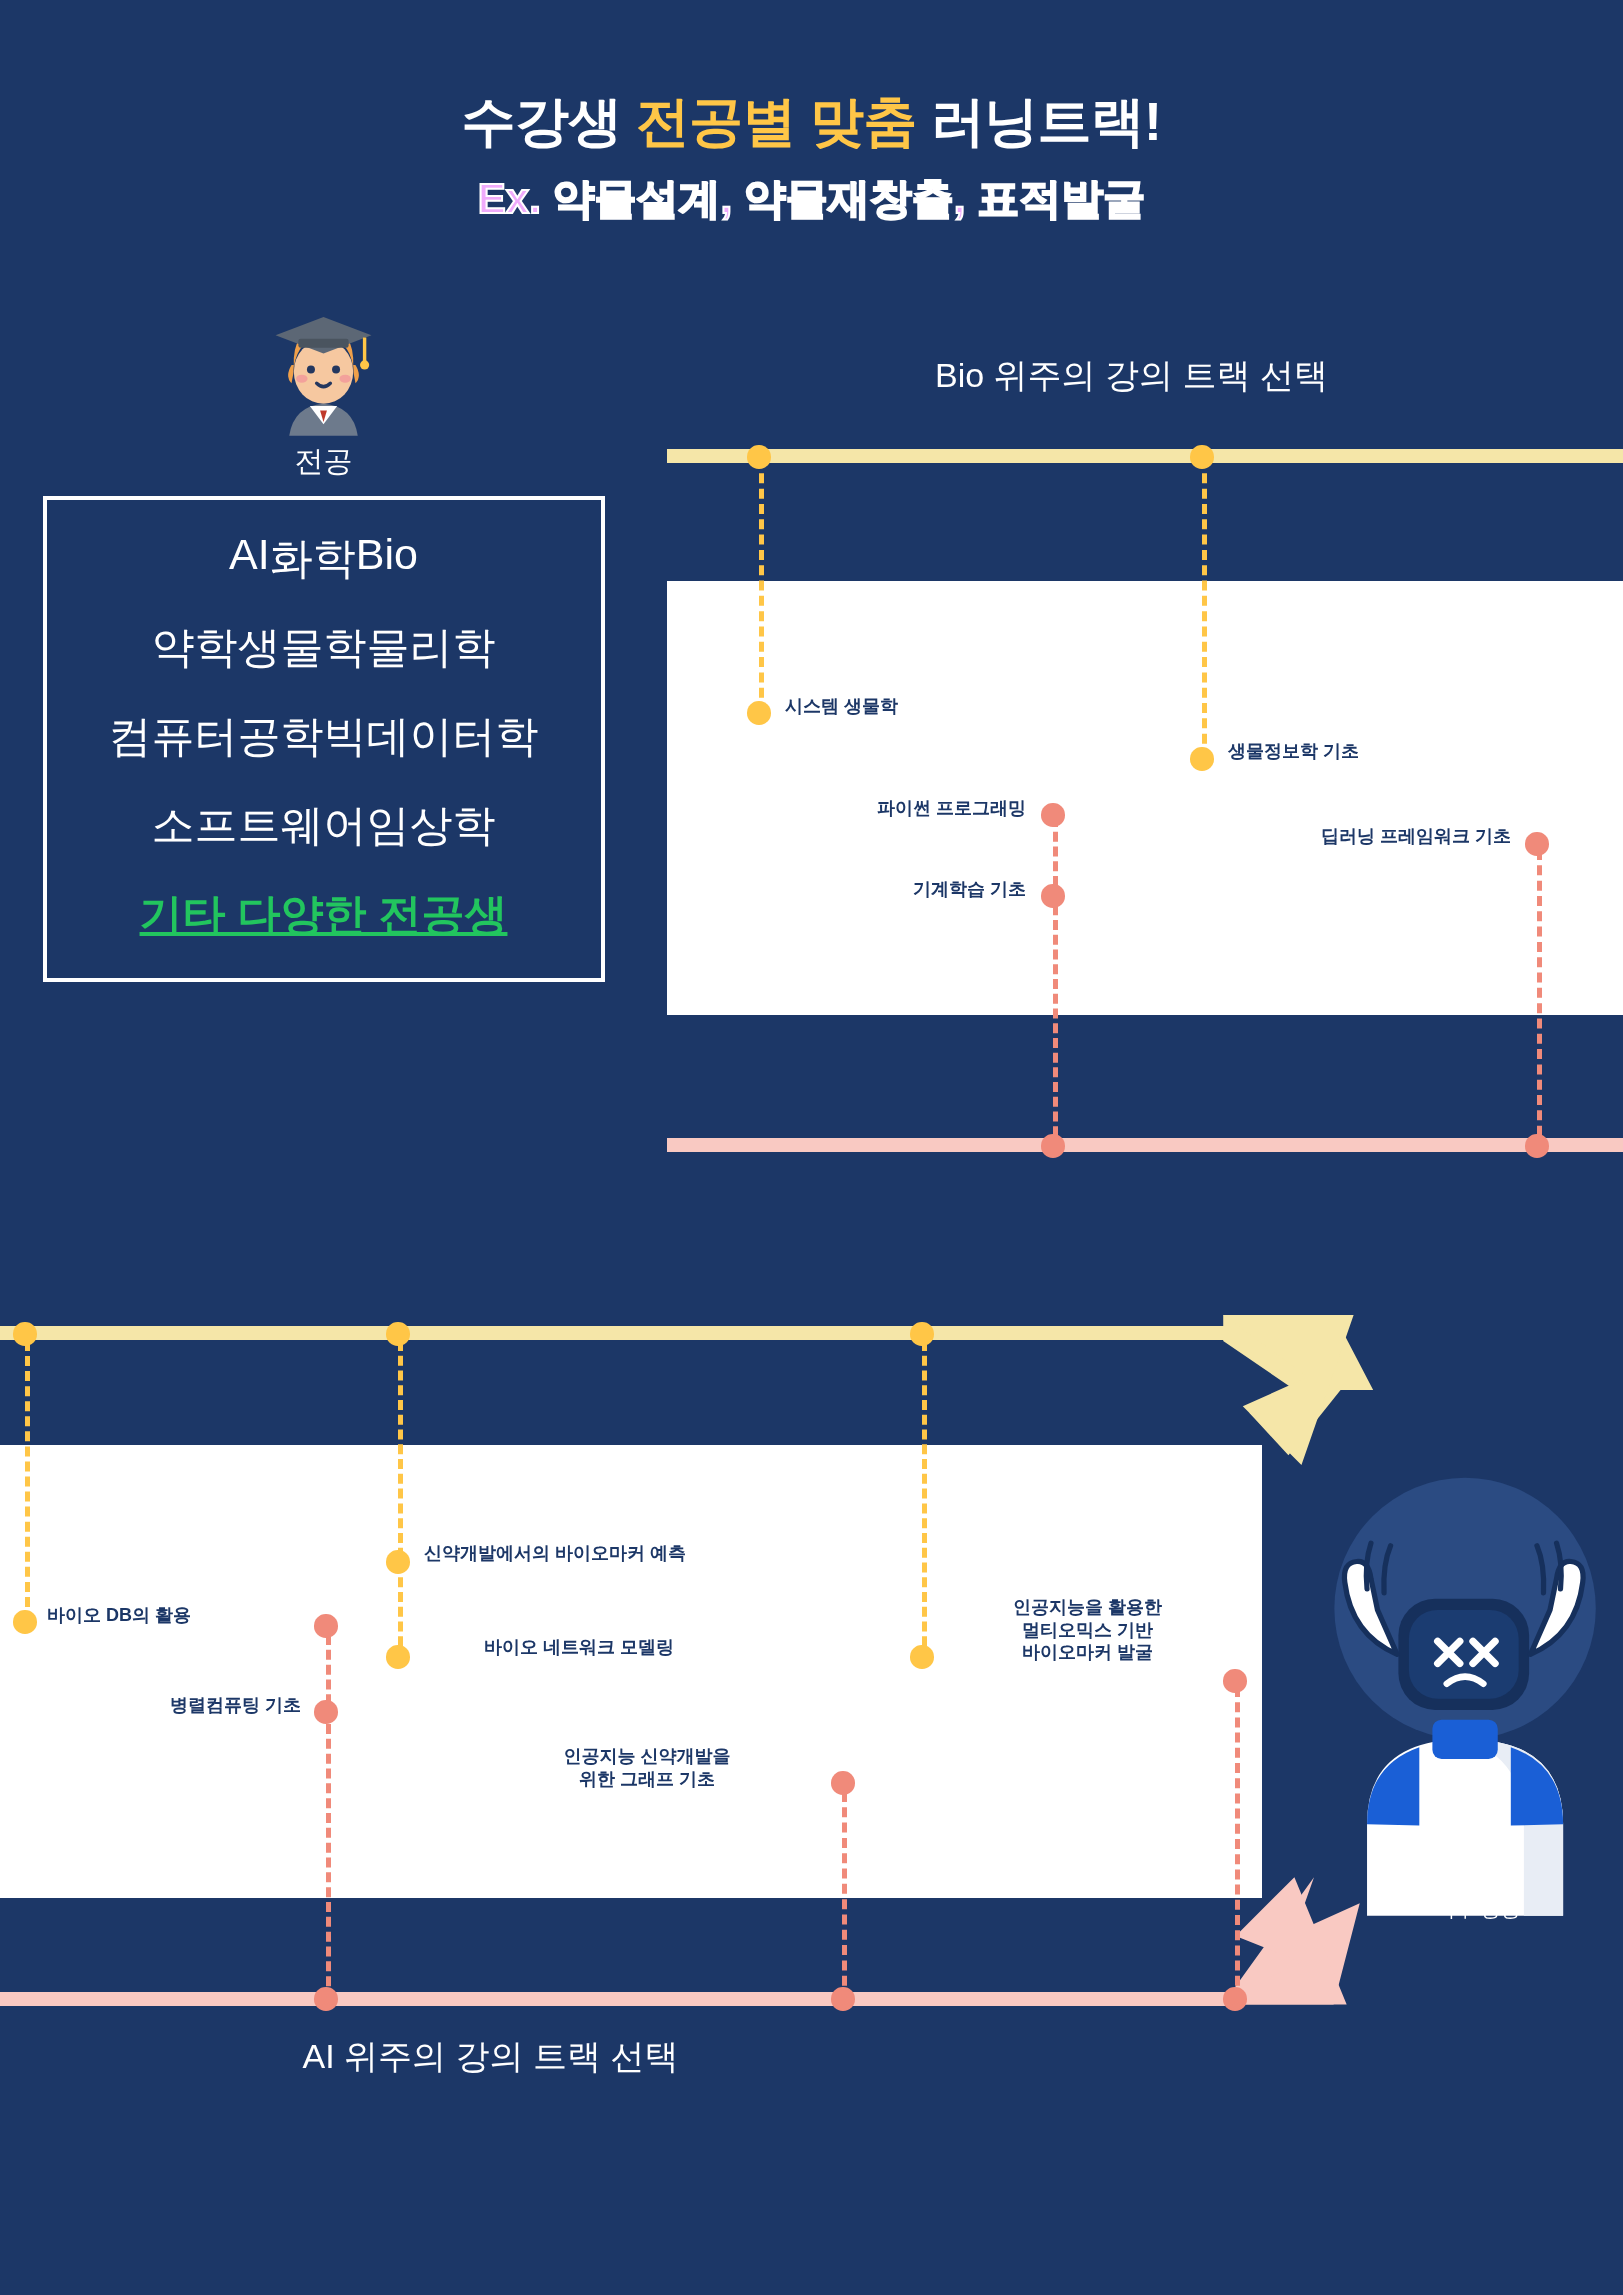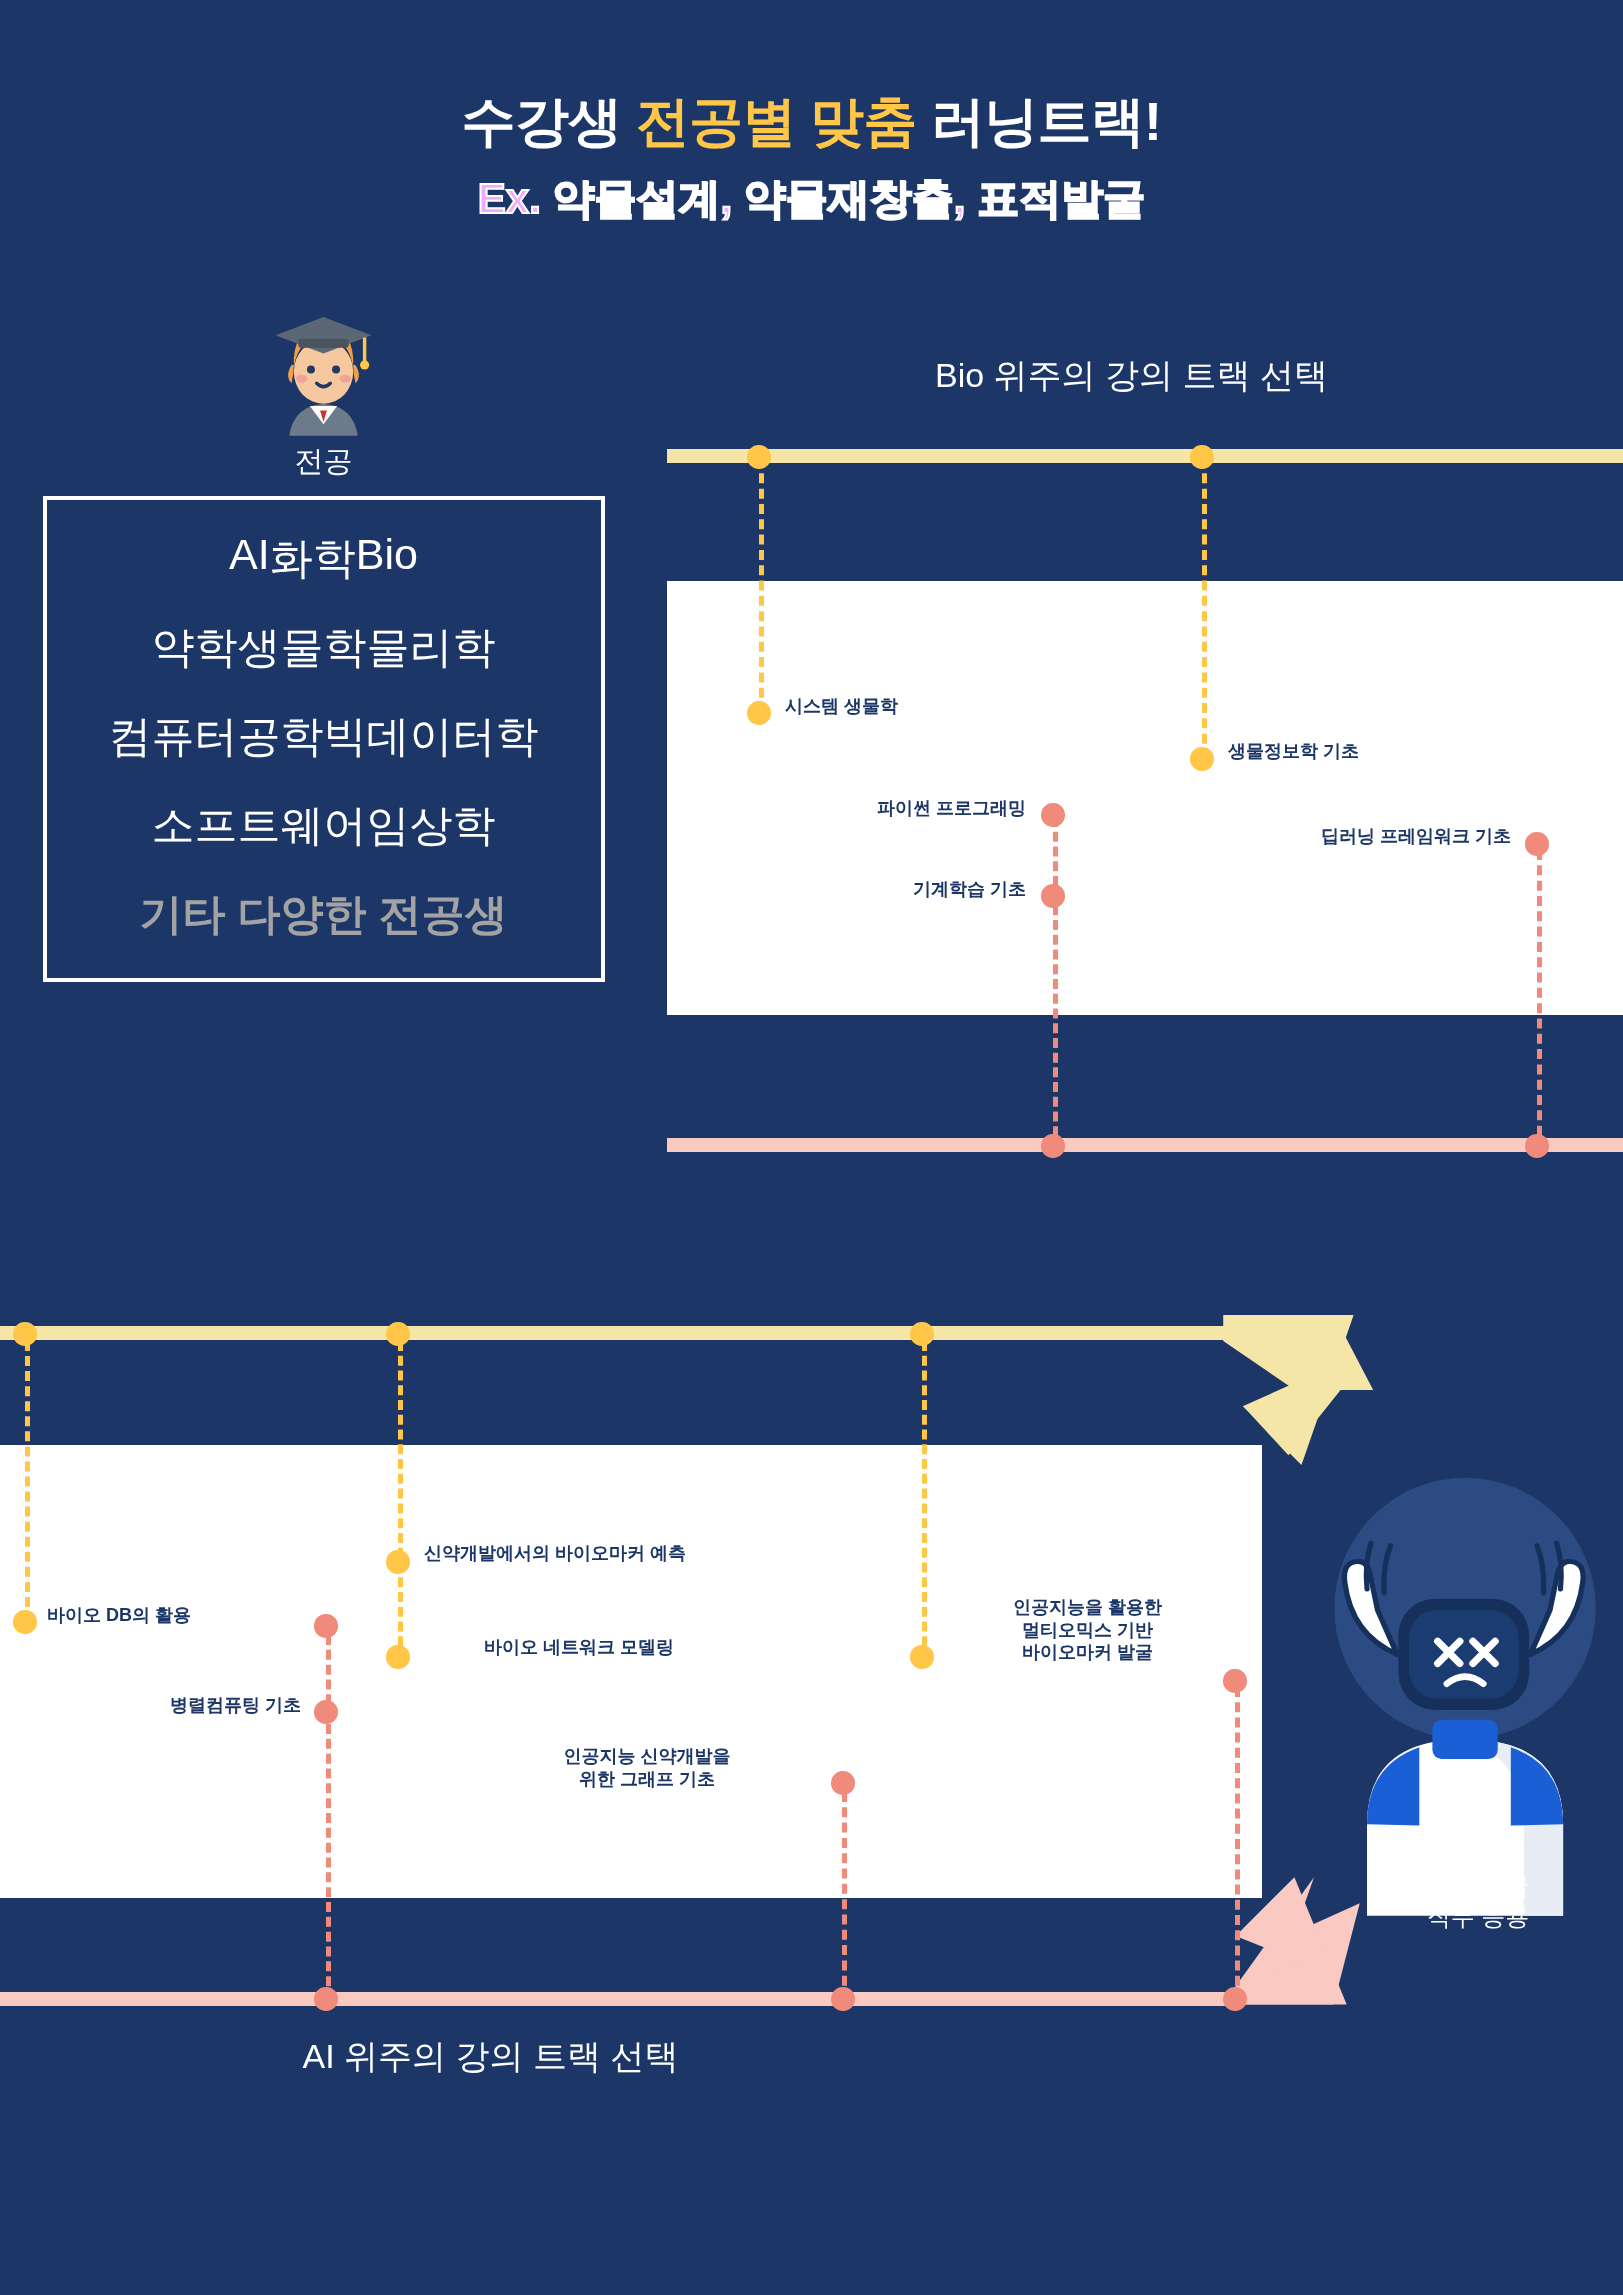--- a/index.html
+++ b/index.html
@@ -61,21 +61,21 @@
     width: 562px;
   }
   .major-row {
     display: flex;
     justify-content: center;
     margin-bottom: 31px;
     font-size: 43px;
     white-space: nowrap;
   }
   .major-row:last-child { margin-bottom: 0; }
-  .major-item.gold { color: #a3a3a3; font-weight: bold; }
+  .major-item.gold { color: #22c55e; font-weight: bold; text-decoration: underline; }
 
   
   .bio-heading {
     position: absolute;
     top: 353px;
     left: 772px;
     width: 719px;
     text-align: center;
     font-size: 34px;
   }
@@ -121,21 +121,21 @@
     width: 589px;
     text-align:center;
     font-size: 34px;
   }
   .target-caption {
     position: absolute;
     top: 1870px;
     left: 1367px;
     width: 222px;
     text-align:center;
-    font-size: 24px;
+    font-size: 20px;
     line-height: 1.3;
     font-weight: 500;
   }
 
   .arrow-top { position:absolute; }
   .arrow-bot { position:absolute; }
   .robot-wrap { position:absolute; top: 1458px; left: 1269px; width: 366px; height: 458px; }
 </style>
 </head>
 <body>

